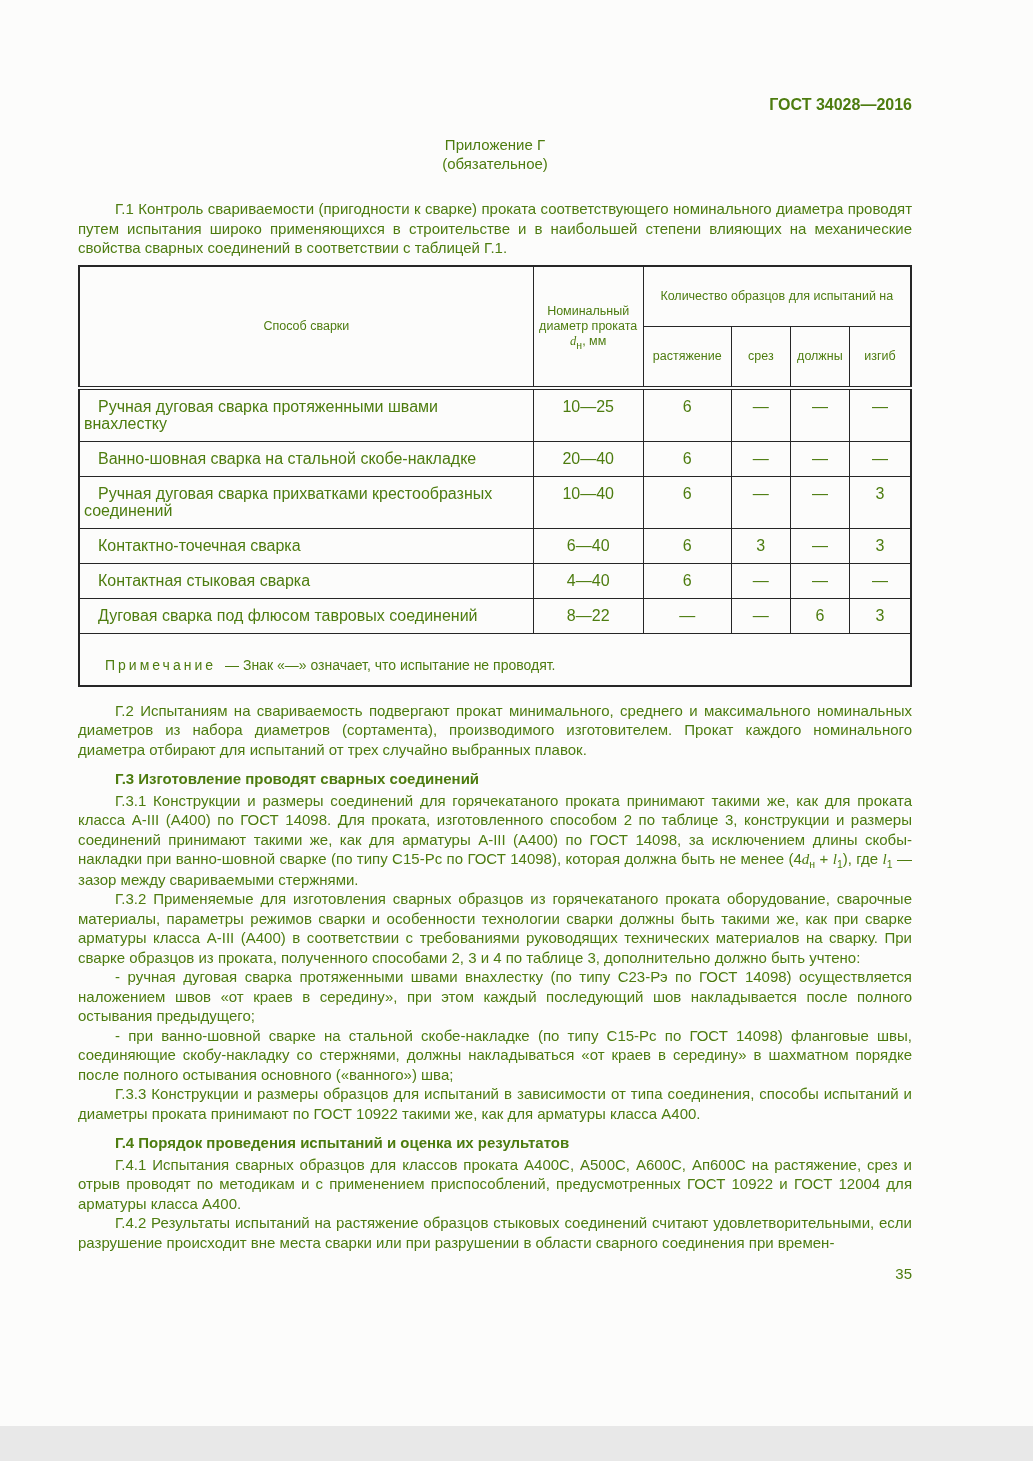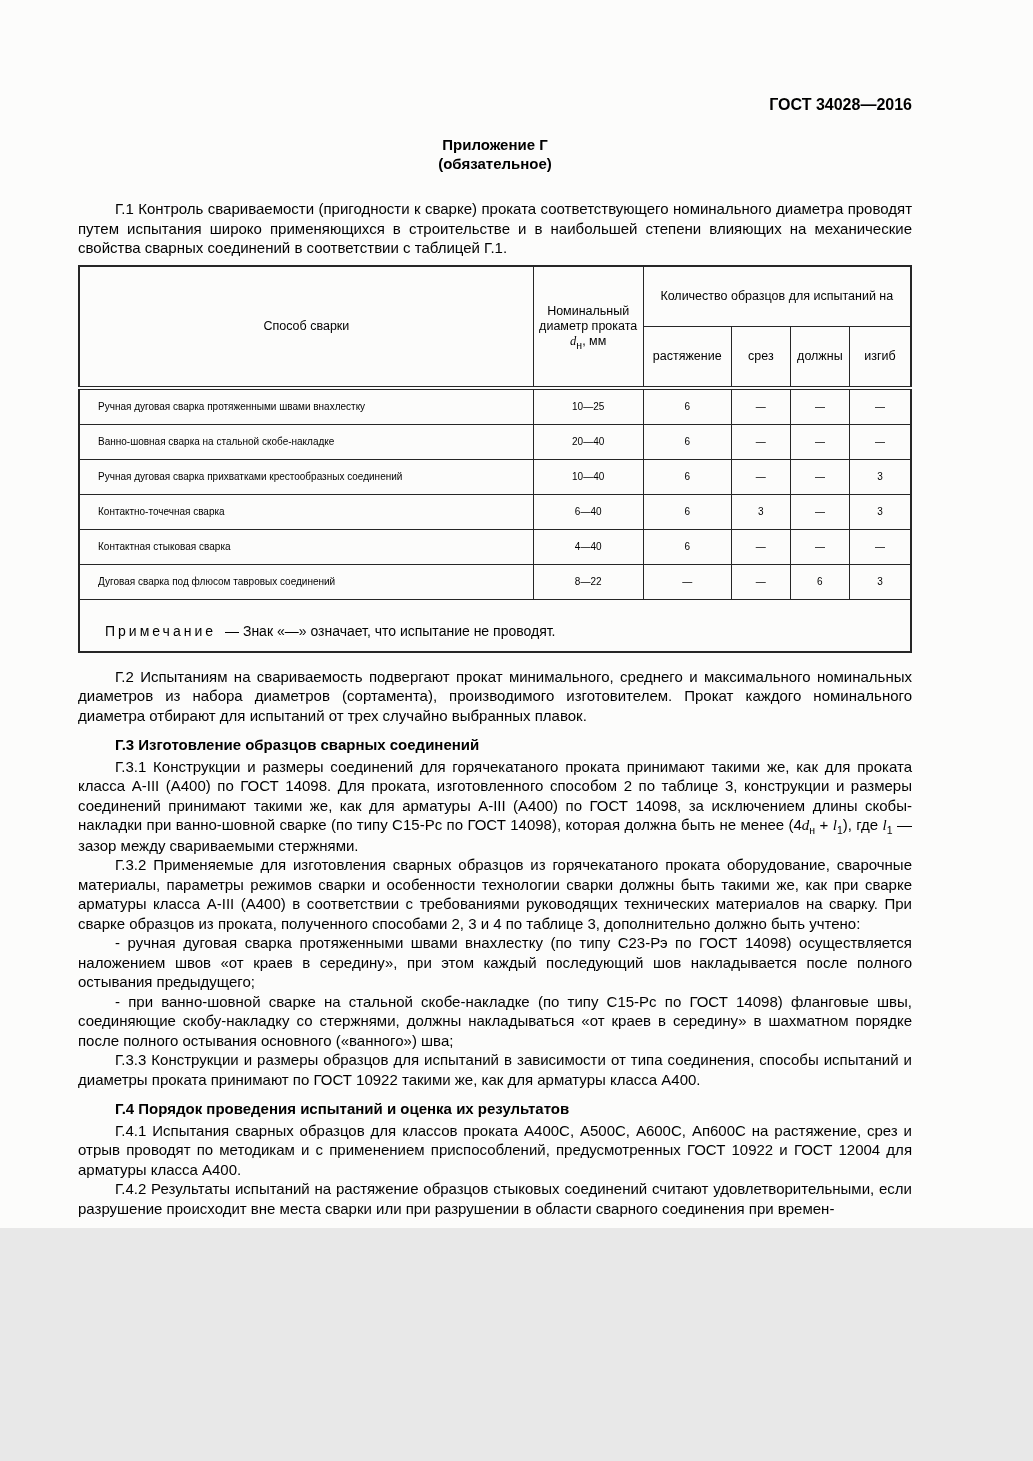--- a/index.html
+++ b/index.html
@@ -1,33 +1,33 @@
 <!DOCTYPE html>
 <html lang="ru"><head>
 <meta charset="utf-8">
 <style>
   html,body { margin:0; padding:0; background:#e8e8e8; }
   .page {
     position:relative;
-    width:1033px; height:1228px;
+    width:1033px; height:1426px;
     margin:0 auto;
     background:#fcfcfb;
     font-family:"Liberation Sans", sans-serif;
-    color:#000000;
+    color:#4d7c0f;
     overflow:hidden;
   }
   .content { padding:96px 121px 0 78px; }
 
   .doc-number {
     text-align:right;
     font-weight:bold;
     font-size:16px;
     line-height:18px;
   }
-  .appendix { margin-top:21px; text-align:center; font-weight:bold; font-size:15px; line-height:19px; }
+  .appendix { margin-top:21px; text-align:center; font-weight:normal; font-size:15px; line-height:19px; }
   .main-title { margin-top:52px; text-align:center; font-weight:bold; font-size:15.5px; line-height:19px; }
 
   .para {
     font-size:15px;
     line-height:19.5px;
     text-align:justify;
     text-indent:37px;
     margin:0;
   }
   .para.first { margin-top:26px; }
@@ -59,21 +59,21 @@
     font-weight:normal;
     font-size:12.5px;
     line-height:15px;
     text-align:center;
     vertical-align:middle;
     padding:22px 3px;
   }
   table.gost thead tr.subhead th { border-bottom:4px double #262626; }
   table.gost thead th.method-h { border-bottom:4px double #262626; }
   table.gost tbody td {
-    font-size:10px;
+    font-size:16px;
     line-height:17px;
     padding:8px 4px 9px 4px;
     vertical-align:top;
     text-align:center;
   }
   table.gost tbody td.method-cell {
     text-align:left;
     text-indent:14px;
     padding-left:4px;
     padding-right:8px;
@@ -180,21 +180,21 @@
         <tr class="note-row">
           <td colspan="6">
             <span class="note-label">Примечание</span><span class="note-text">— Знак «—» означает, что испытание не проводят.</span>
           </td>
         </tr>
       </tbody>
     </table>
 
     <div class="para" style="margin-top:14px;">Г.2 Испытаниям на свариваемость подвергают прокат минимального, среднего и максимального номинальных диаметров из набора диаметров (сортамента), производимого изготовителем. Прокат каждого номинального диаметра отбирают для испытаний от трех случайно выбранных плавок.</div>
 
-    <div class="sect-head">Г.3 Изготовление образцов сварных соединений</div>
+    <div class="sect-head">Г.3 Изготовление проводят сварных соединений</div>
 
     <div class="para"><span>Г.3.1 Конструкции и размеры соединений для горячекатаного проката принимают такими же, как для проката класса А-III (А400) по ГОСТ 14098. Для проката, изготовленного способом 2 по таблице 3, конструкции и размеры соединений принимают такими же, как для арматуры А-III (А400) по ГОСТ 14098, за исключением длины скобы-накладки при ванно-шовной сварке (по типу С15-Рс по ГОСТ 14098), которая должна быть не менее (4</span><span class="math">d</span><sub class="idx">н</sub><span> + </span><span class="math">l</span><sub class="idx">1</sub><span>), где </span><span class="math">l</span><sub class="idx">1</sub><span> — зазор между свариваемыми стержнями.</span></div>
 
     <div class="para">Г.3.2 Применяемые для изготовления сварных образцов из горячекатаного проката оборудование, сварочные материалы, параметры режимов сварки и особенности технологии сварки должны быть такими же, как при сварке арматуры класса А-III (А400) в соответствии с требованиями руководящих технических материалов на сварку. При сварке образцов из проката, полученного способами 2, 3 и 4 по таблице 3, дополнительно должно быть учтено:</div>
     <div class="para">- ручная дуговая сварка протяженными швами внахлестку (по типу С23-Рэ по ГОСТ 14098) осуществляется наложением швов «от краев в середину», при этом каждый последующий шов накладывается после полного остывания предыдущего;</div>
     <div class="para">- при ванно-шовной сварке на стальной скобе-накладке (по типу С15-Рс по ГОСТ 14098) фланговые швы, соединяющие скобу-накладку со стержнями, должны накладываться «от краев в середину» в шахматном порядке после полного остывания основного («ванного») шва;</div>
     <div class="para">Г.3.3 Конструкции и размеры образцов для испытаний в зависимости от типа соединения, способы испытаний и диаметры проката принимают по ГОСТ 10922 такими же, как для арматуры класса А400.</div>
 
     <div class="sect-head">Г.4 Порядок проведения испытаний и оценка их результатов</div>
 

